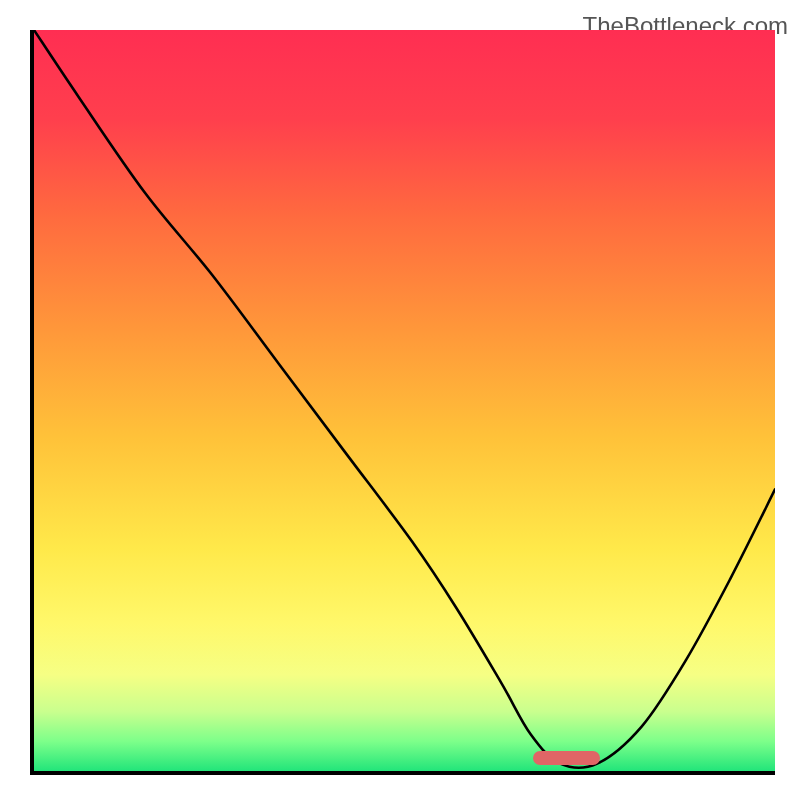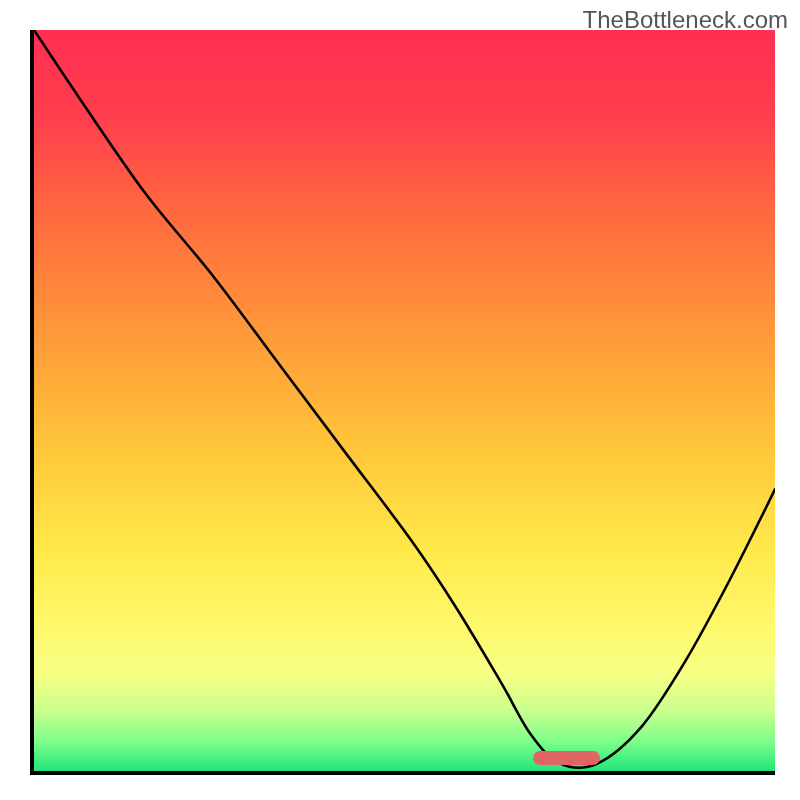--- a/index.html
+++ b/index.html
@@ -11,21 +11,21 @@
     font-family: Arial, Helvetica, sans-serif;
     overflow: hidden;
   }
   .frame {
     position: relative;
     width: 800px;
     height: 800px;
   }
   .watermark {
     position: absolute;
-    top: 6px;
+    top: 12px;
     right: 12px;
     color: #555;
     font-size: 24px;
     font-weight: 500;
   }
   .plot-area {
     position: absolute;
     left: 30px;
     top: 30px;
     width: 745px;

